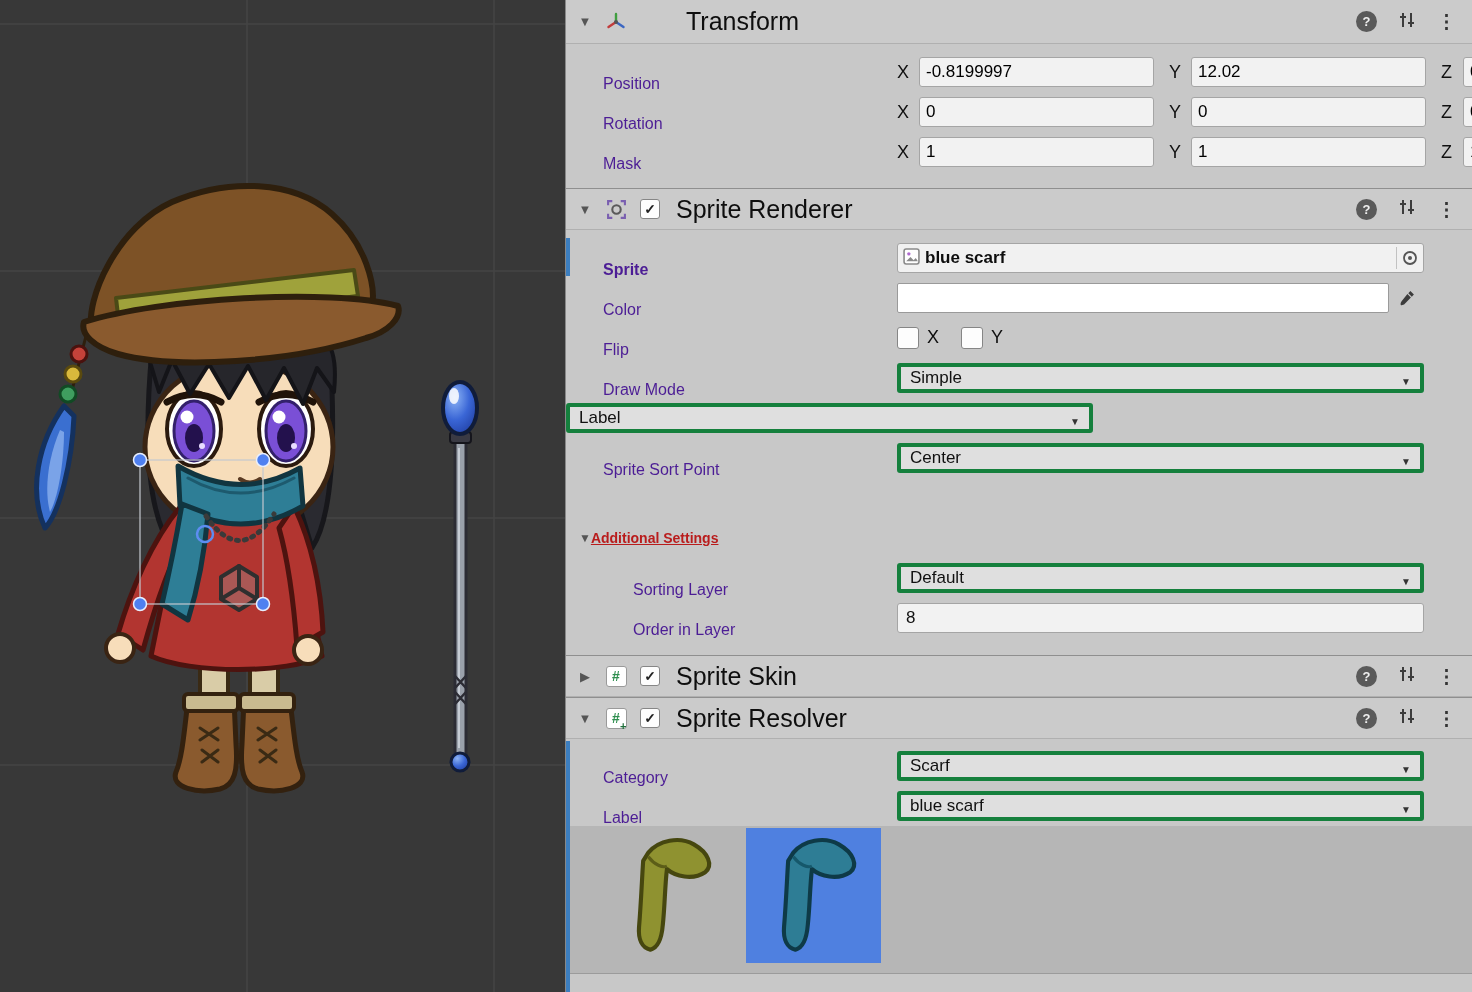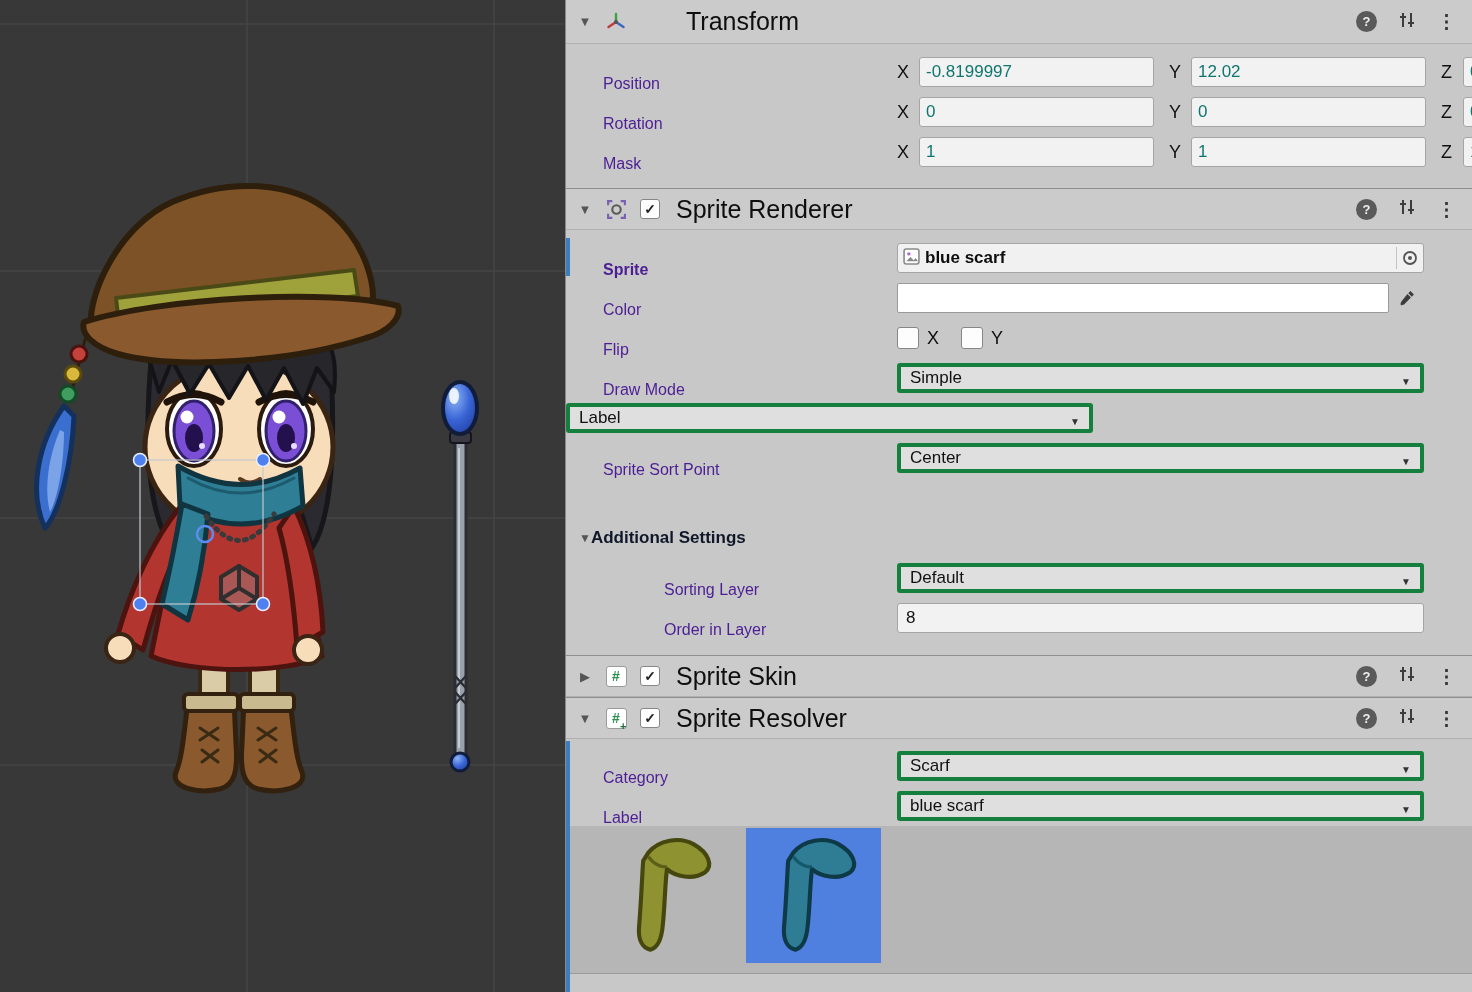--- a/index.html
+++ b/index.html
@@ -33,27 +33,27 @@
   .hash-plus { position:absolute; right:-1px; bottom:-4px; font-size:11px; color:#1e6e3a; font-weight:bold; }
 
   .comp-body { }
   .comp-body.transform-body { padding:8px 0 16px 0; }
   .comp-body.sr-body { padding:8px 0 17px 0; }
   .comp-body.resolver-body { padding:7px 0 0 0; }
 
   .row { height:40px; display:flex; align-items:center; }
   .plabel { flex:0 0 331px; padding-left:37px; font-size:16px; color:#4c1d95; white-space:nowrap;margin-top:24px; }
   .plabel.bold { font-weight:700; }
-  .plabel.indent { padding-left:98px; }
-  .plabel-bold-flow { font-size:17px; font-weight:700; color:#0f172a; }
-  .vcol { flex:0 0 527px; display:flex; align-items:flex-end; }
+  .plabel.indent { padding-left:67px; }
+  .plabel-bold-flow { font-size:14px; font-weight:700; color:#b91c1c;text-decoration:underline; }
+  .vcol { flex:0 0 527px; display:flex; align-items:flex-start; }
 
   .axis { flex:0 0 22px; font-size:18px; color:#101010; }
   input.tfield { flex:0 0 138px; height:30px; margin-right:15px; background:#f2f2f2; border:1px solid #a5a5a5; border-radius:3px;
-                 font-family:inherit; font-size:17px; color:#0f766e; padding:0 6px; outline:none; }
+                 font-family:inherit; font-size:17px; color:#000000; padding:0 6px; outline:none; }
   input.wide-field { width:527px; height:30px; background:#f2f2f2; border:1px solid #a5a5a5; border-radius:3px;
                      font-family:inherit; font-size:17px; color:#111; padding:0 8px; outline:none; }
 
   .dropdown { position:relative; width:527px; height:30px; background:#dfdfdf; border:4px solid #15803d; border-radius:3px;
               display:flex; align-items:center; padding:0 26px 0 9px; cursor:default; }
   .dd-value { font-size:17px; color:#111; }
   .dd-arrow { position:absolute; right:9px; top:9px; font-size:10px; color:#333; }
 
   .objfield { width:527px; height:30px; background:#f1f1f1; border:1px solid #a5a5a5; border-radius:3px;
               display:flex; align-items:center; padding:0 5px; }

